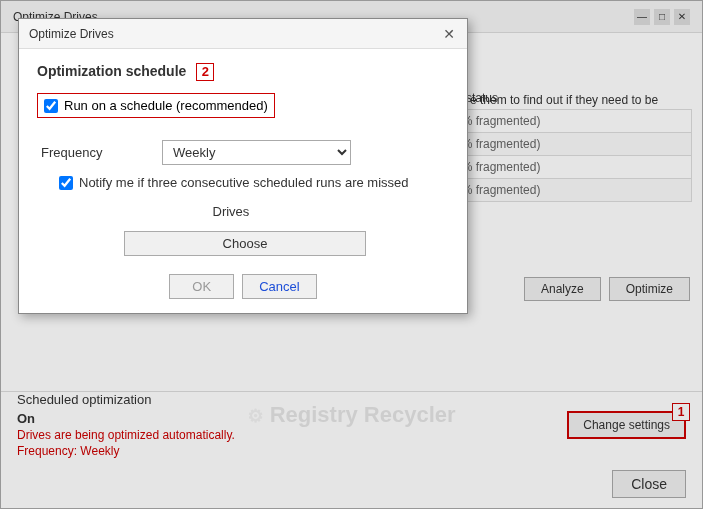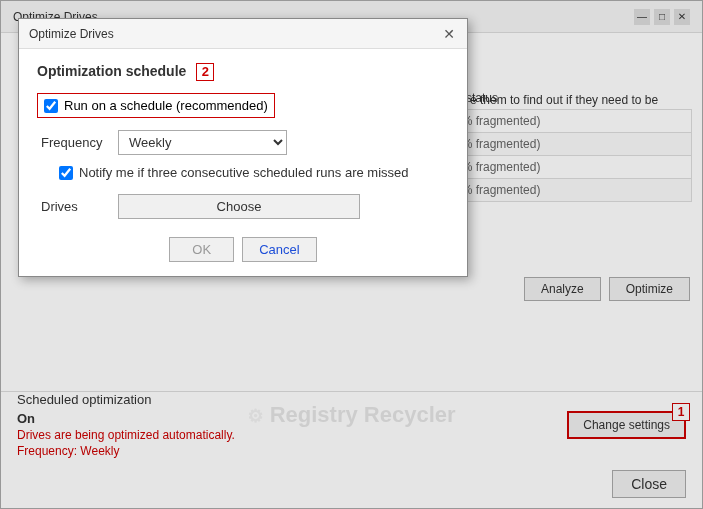--- a/index.html
+++ b/index.html
@@ -258,20 +258,21 @@
       text-align: center;
       line-height: 16px;
       margin-left: 6px;
       vertical-align: middle;
     }
 
     .checkbox-row {
       display: flex;
       align-items: center;
       gap: 6px;
+      margin-bottom: 10px;
       border: 1px solid #c00;
       padding: 4px 6px;
       display: inline-flex;
     }
 
     .checkbox-row input[type="checkbox"] {
       width: 14px;
       height: 14px;
       cursor: pointer;
     }
@@ -289,22 +290,23 @@
       color: #333;
       min-width: 65px;
     }
 
     .frequency-select {
       padding: 3px 6px;
       border: 1px solid #aaa;
       background: #fff;
       font-size: 13px;
       color: #333;
-      width: 169px;
-      cursor: pointer;
+      width: 189px;
+      cursor: pointer;
+      margin-left: 44px;
     }
 
     .notify-row {
       display: flex;
       align-items: center;
       gap: 6px;
       margin-bottom: 14px;
       margin-left: 22px;
     }
 
@@ -318,20 +320,21 @@
       font-size: 13px;
       color: #333;
     }
 
     .drives-row {
       display: flex;
       align-items: center;
       gap: 12px;
       margin-bottom: 14px;
       margin-left: 4px;
+      flex-direction: column;
     }
 
     .drives-label {
       font-size: 13px;
       color: #333;
       min-width: 65px;
     }
 
     .choose-btn {
       padding: 4px 0;

